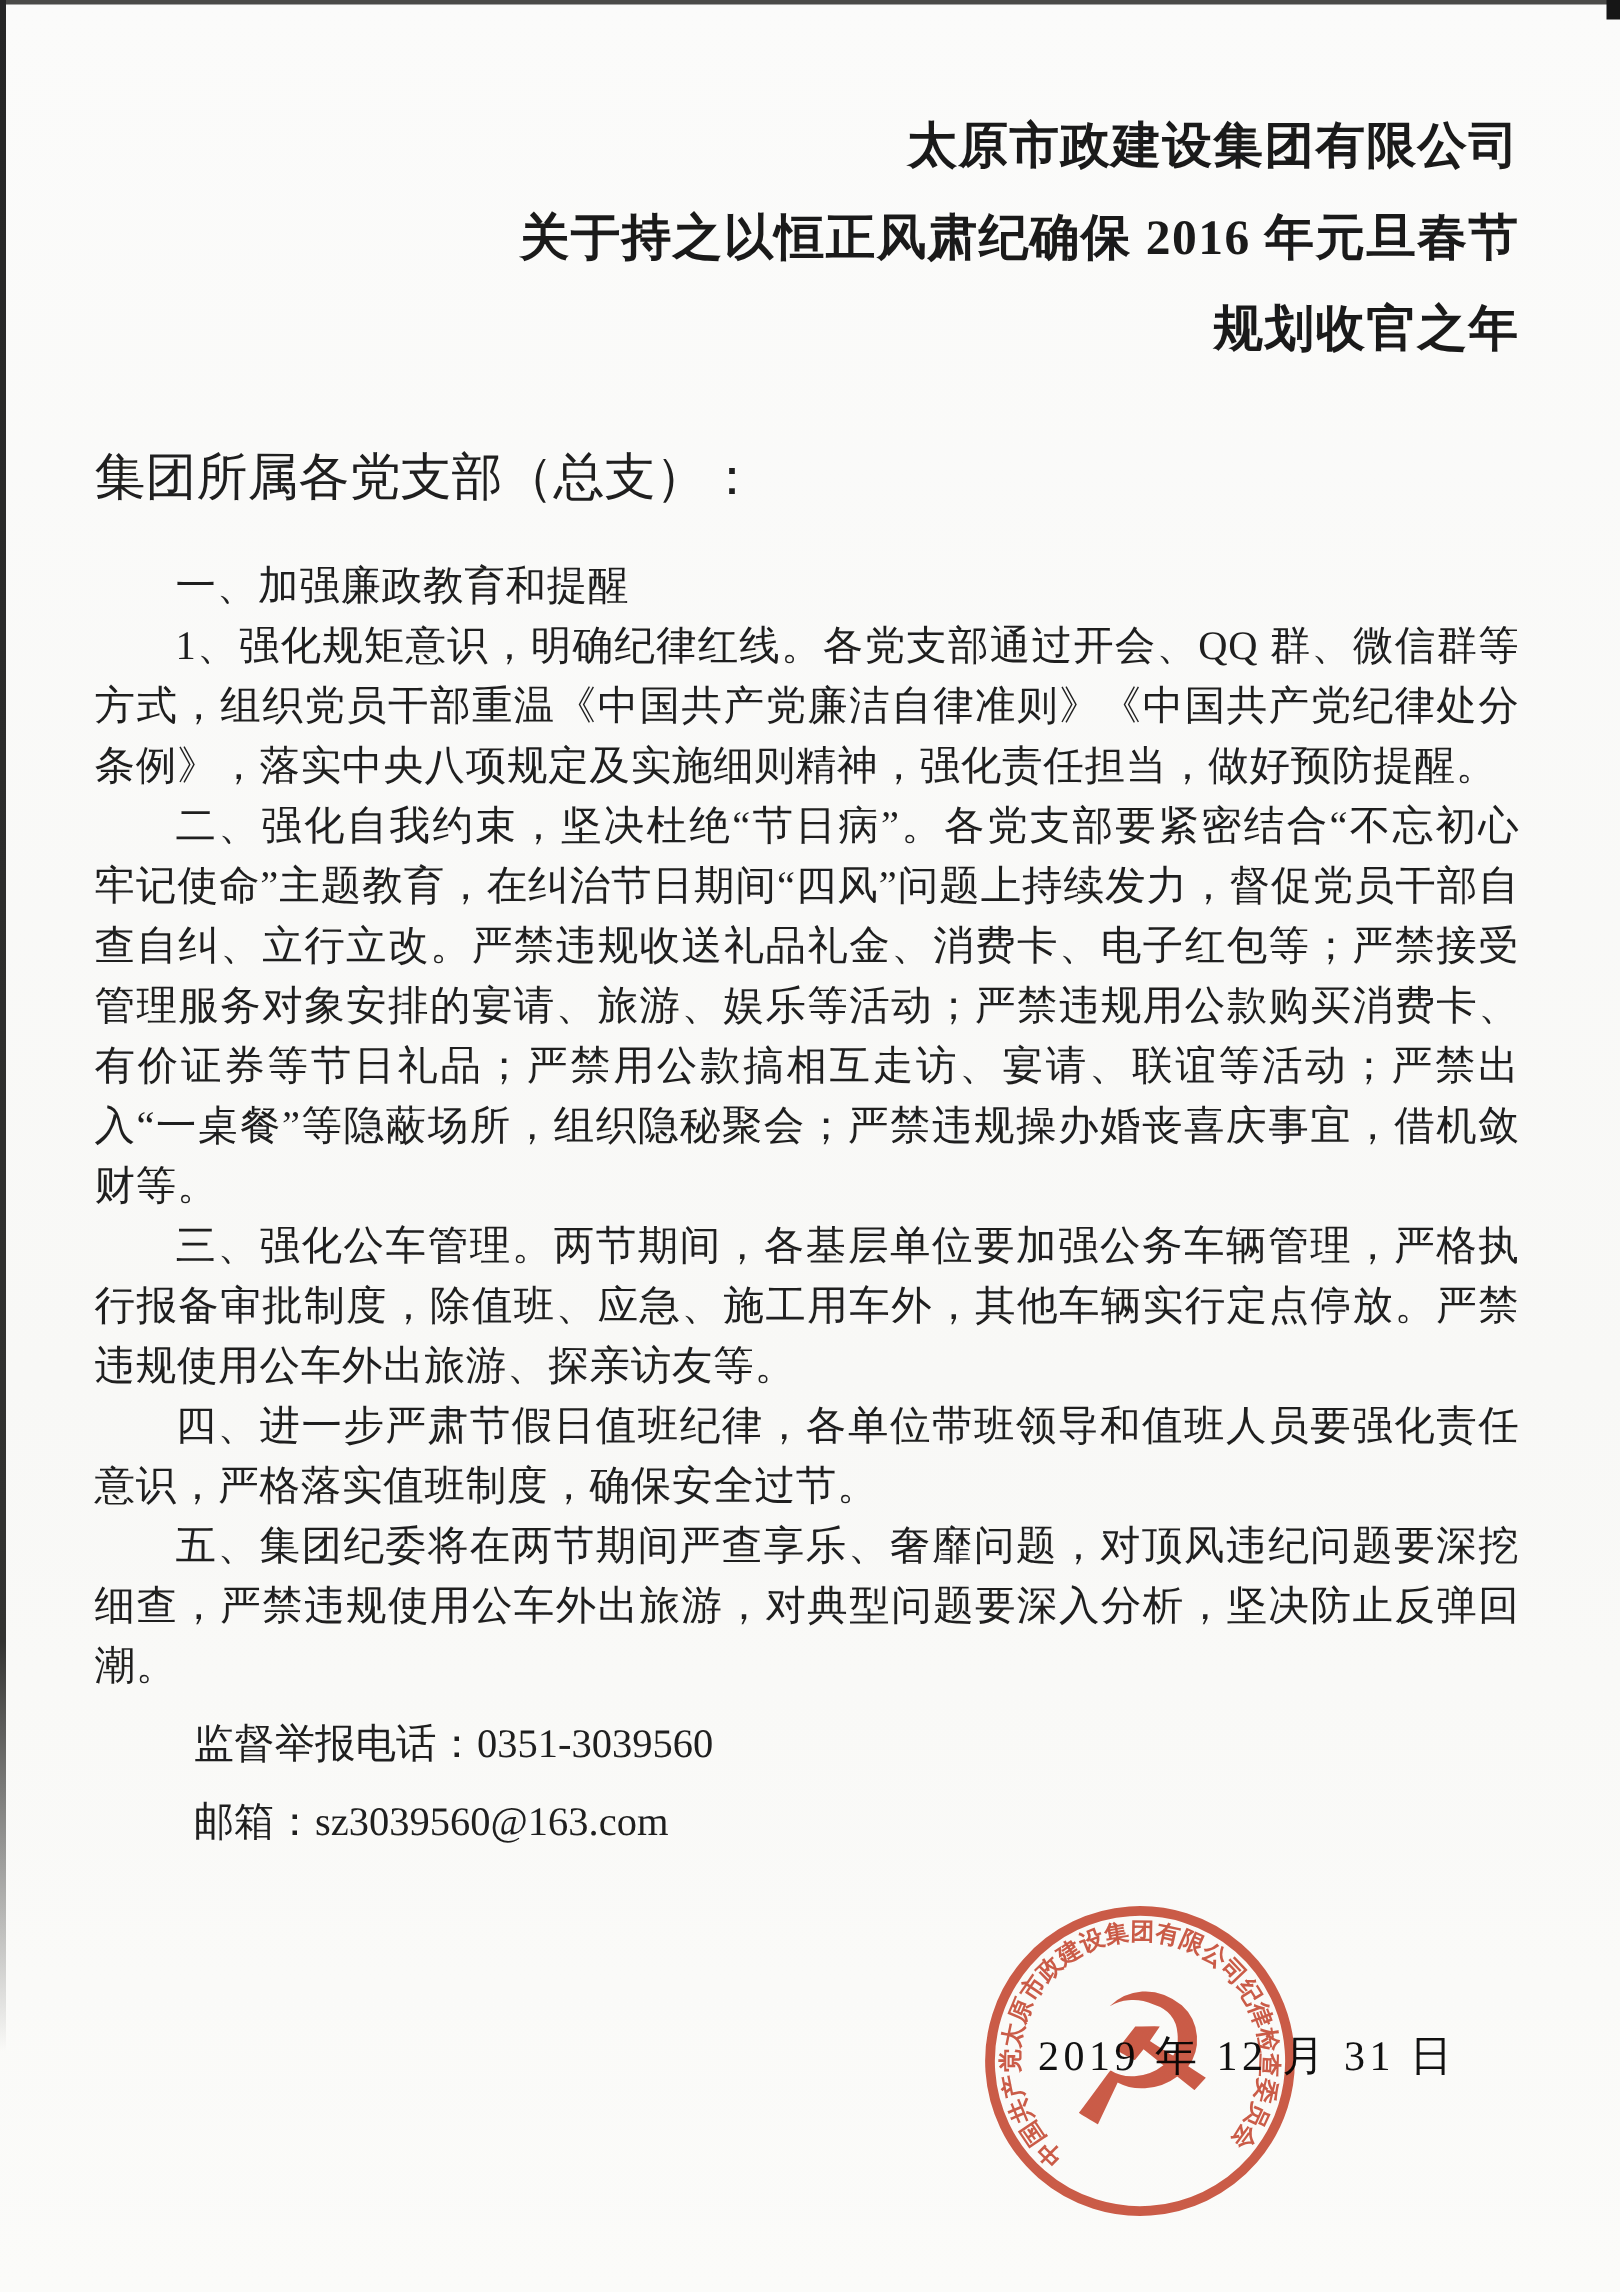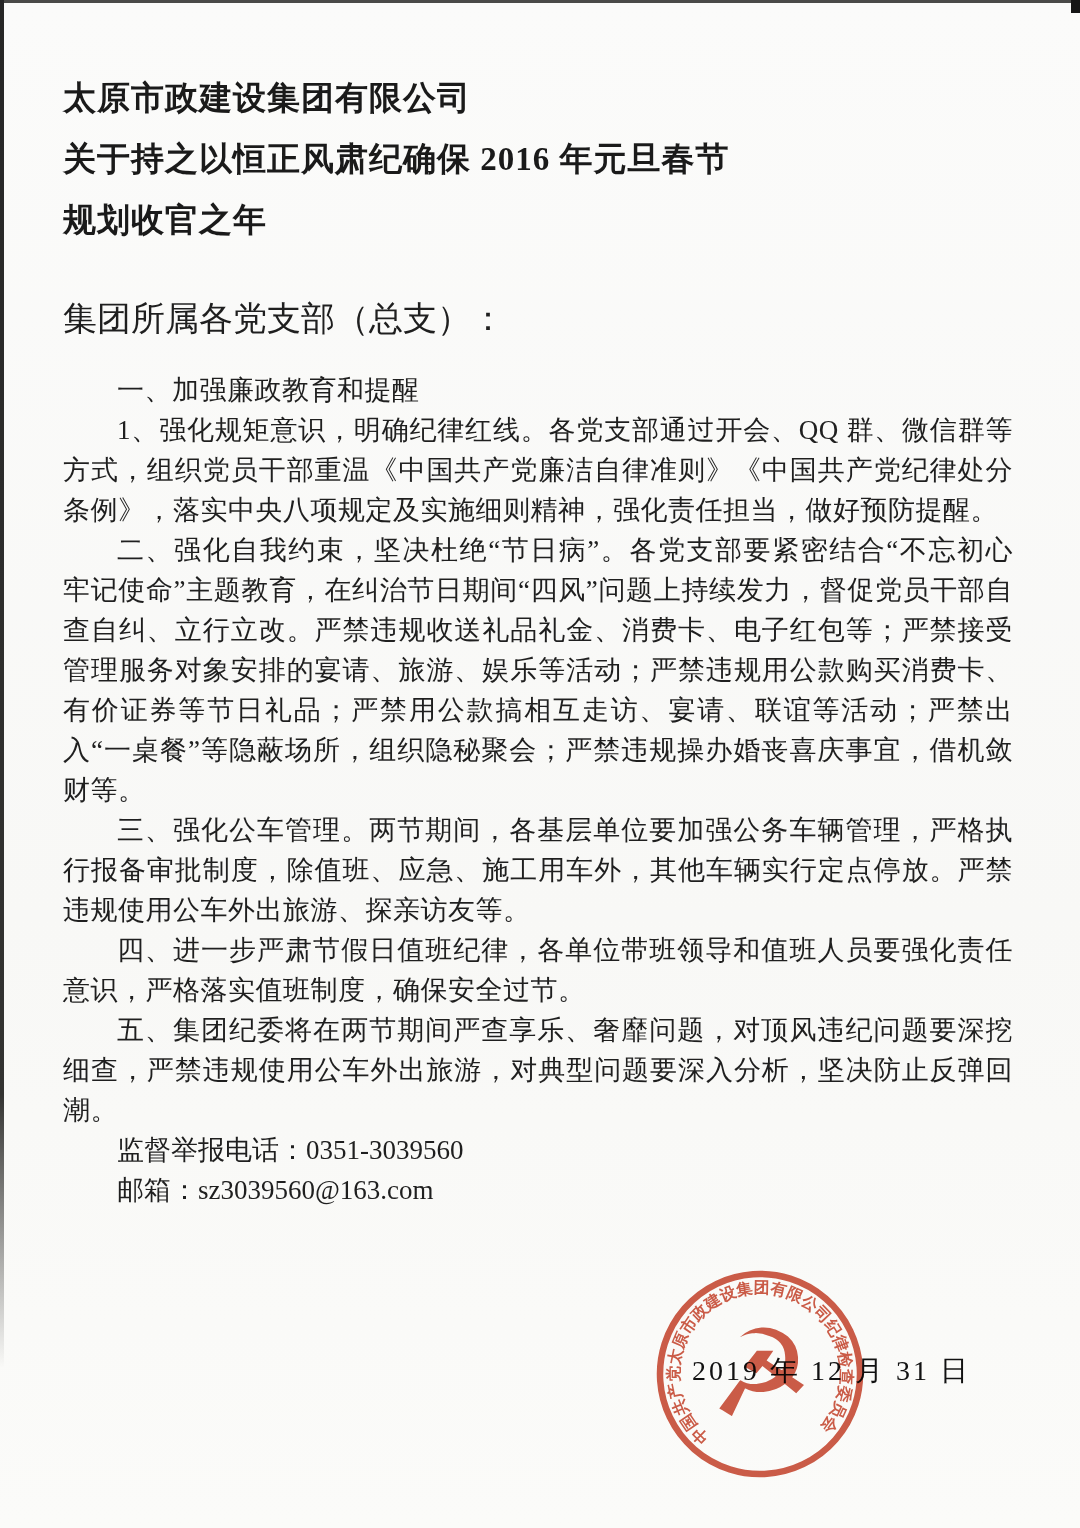--- a/index.html
+++ b/index.html
@@ -27,21 +27,21 @@
     background: linear-gradient(180deg, #262626 0%, #333331 80%, rgba(51,51,49,0) 100%);
     z-index: 5;
   }
   .corner-mark {
     position: absolute; top: 0; right: 0; width: 9px; height: 13px;
     background: #161616; z-index: 6;
   }
   
   .title-block {
     margin-top: 12px;
-    text-align: left;
+    text-align: right;
     font-weight: 700;
     font-size: 33px;
     line-height: 61px;
     letter-spacing: 1px;
     color: #1a1a1a;
   }
   
   .salutation {
     margin-top: 48px;
     font-size: 34px;
@@ -52,21 +52,21 @@
     margin-top: 31px;
     font-size: 27px;
     line-height: 40px;
     text-align: justify;
     text-justify: inter-ideograph;
     letter-spacing: 0.5px;
   }
   .body-text p { margin: 0; text-indent: 2em; }
   
   .contact { font-size: 27px; line-height: 40px; }
-  .contact p { margin: 0; text-indent: 2em; }
+  .contact p { margin: 12px; text-indent: 2em; }
   
   .date-line {
     position: absolute;
     left: 692px; top: 1352px;
     font-size: 28px;
     letter-spacing: 3px;
     color: #111;
     z-index: 2;
   }
   

